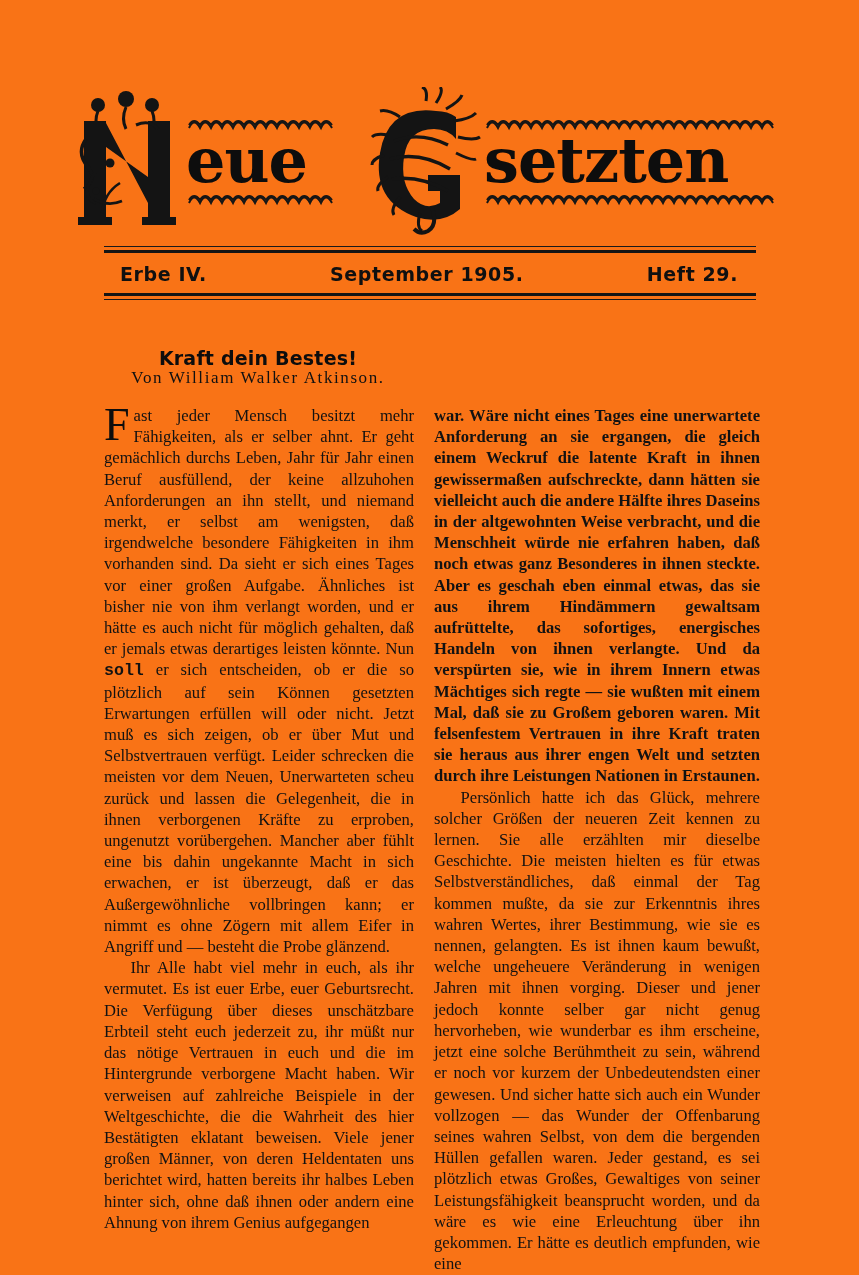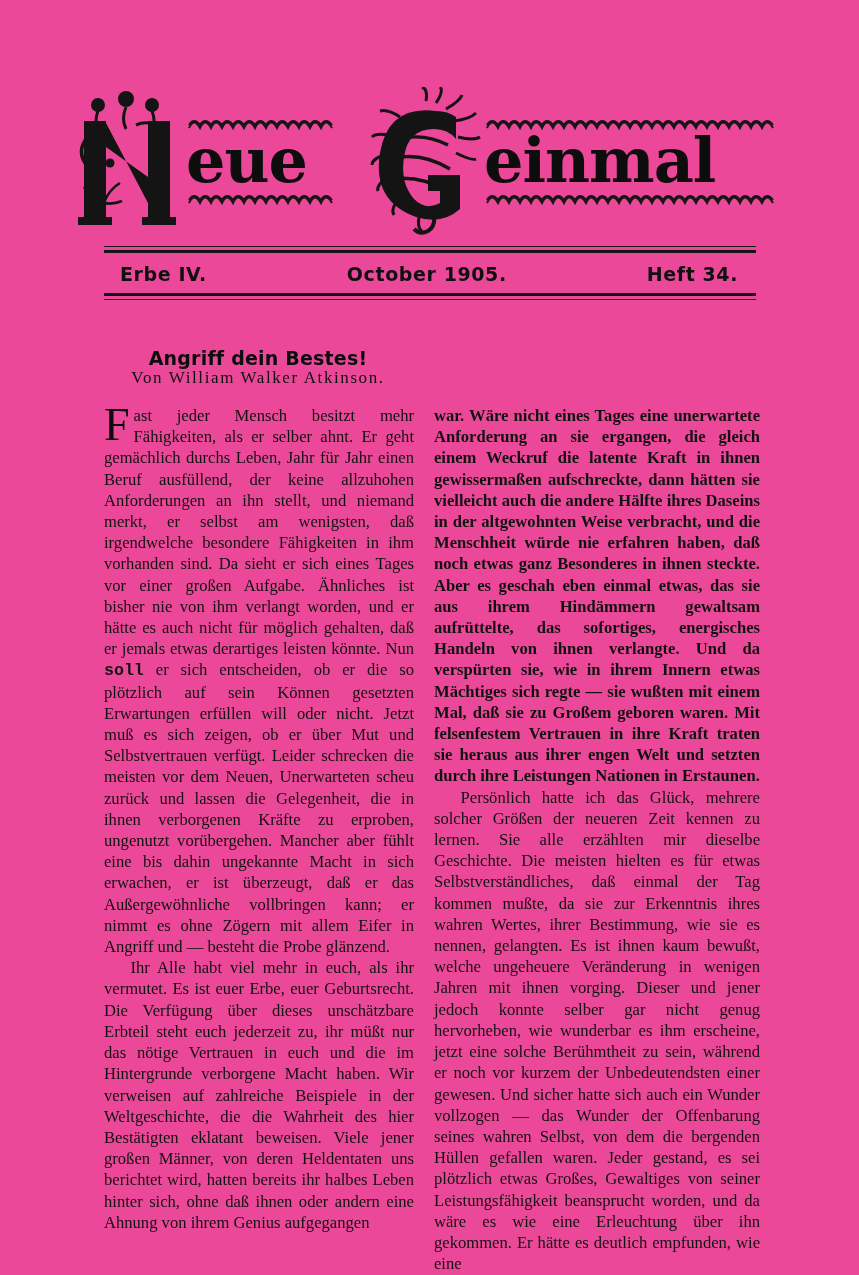--- a/index.html
+++ b/index.html
@@ -10,21 +10,21 @@
   body {
     font-family: "Liberation Serif", "DejaVu Serif", serif;
     color: #111111;
   }
 
   .page {
     position: relative;
     width: 859px;
     height: 1275px;
     margin: 0 auto;
-    background: #ec4899;
+    background: #f97316;
     overflow: hidden;
   }
 
   
   .masthead {
     position: absolute;
     left: 96px;
     top: 86px;
     width: 668px;
     height: 150px;
@@ -257,50 +257,50 @@
             </g>
           </g>
         </svg>
         <div class="mast-rest">
           <svg class="knot-band" width="300" height="15" viewBox="0 0 300 15">
             <g fill="none" stroke="#161616" stroke-width="2">
               <path d="M3 12 q5 -11 11 0 q5 -11 11 0 q5 -11 11 0 q5 -11 11 0 q5 -11 11 0 q5 -11 11 0 q5 -11 11 0 q5 -11 11 0 q5 -11 11 0 q5 -11 11 0 q5 -11 11 0 q5 -11 11 0 q5 -11 11 0 q5 -11 11 0 q5 -11 11 0 q5 -11 11 0 q5 -11 11 0 q5 -11 11 0 q5 -11 11 0 q5 -11 11 0 q5 -11 11 0 q5 -11 11 0 q5 -11 11 0 q5 -11 11 0 q5 -11 11 0 q5 -11 11 0"></path>
               <path d="M3 9 q5 -8 11 0 q5 -8 11 0 q5 -8 11 0 q5 -8 11 0 q5 -8 11 0 q5 -8 11 0 q5 -8 11 0 q5 -8 11 0 q5 -8 11 0 q5 -8 11 0 q5 -8 11 0 q5 -8 11 0 q5 -8 11 0 q5 -8 11 0 q5 -8 11 0 q5 -8 11 0 q5 -8 11 0 q5 -8 11 0 q5 -8 11 0 q5 -8 11 0 q5 -8 11 0 q5 -8 11 0 q5 -8 11 0 q5 -8 11 0 q5 -8 11 0 q5 -8 11 0"></path>
             </g>
           </svg>
-          <div class="mast-letters">einmal</div>
+          <div class="mast-letters">setzten</div>
           <svg class="knot-band" width="300" height="15" viewBox="0 0 300 15">
             <g fill="none" stroke="#161616" stroke-width="2">
               <path d="M3 12 q5 -11 11 0 q5 -11 11 0 q5 -11 11 0 q5 -11 11 0 q5 -11 11 0 q5 -11 11 0 q5 -11 11 0 q5 -11 11 0 q5 -11 11 0 q5 -11 11 0 q5 -11 11 0 q5 -11 11 0 q5 -11 11 0 q5 -11 11 0 q5 -11 11 0 q5 -11 11 0 q5 -11 11 0 q5 -11 11 0 q5 -11 11 0 q5 -11 11 0 q5 -11 11 0 q5 -11 11 0 q5 -11 11 0 q5 -11 11 0 q5 -11 11 0 q5 -11 11 0"></path>
               <path d="M3 9 q5 -8 11 0 q5 -8 11 0 q5 -8 11 0 q5 -8 11 0 q5 -8 11 0 q5 -8 11 0 q5 -8 11 0 q5 -8 11 0 q5 -8 11 0 q5 -8 11 0 q5 -8 11 0 q5 -8 11 0 q5 -8 11 0 q5 -8 11 0 q5 -8 11 0 q5 -8 11 0 q5 -8 11 0 q5 -8 11 0 q5 -8 11 0 q5 -8 11 0 q5 -8 11 0 q5 -8 11 0 q5 -8 11 0 q5 -8 11 0 q5 -8 11 0 q5 -8 11 0"></path>
             </g>
           </svg>
         </div>
       </div>
 
     </div>
   </div>
 
   <div class="rule-group-top">
     <div class="rule-thin"></div>
     <div class="rule-thick"></div>
   </div>
 
   <div class="issue-line">
     <div class="issue-band">Erbe IV.</div>
-    <div class="issue-date">October 1905.</div>
-    <div class="issue-heft">Heft 34.</div>
+    <div class="issue-date">September 1905.</div>
+    <div class="issue-heft">Heft 29.</div>
   </div>
 
   <div class="rule-group-bottom">
     <div class="rule-thick-top"></div>
     <div class="rule-thin-lower"></div>
   </div>
 
-  <div class="article-title">Angriff dein Bestes!</div>
+  <div class="article-title">Kraft dein Bestes!</div>
   <div class="article-byline">Von William Walker Atkinson.</div>
 
   <div class="columns">
 
     <div class="col col-left">
       <p class="dropcap-para"><span class="dropcap">F</span><span>ast jeder Mensch besitzt mehr Fähigkeiten, als er selber ahnt. Er geht gemächlich durchs Leben, Jahr für Jahr einen Beruf ausfüllend, der keine allzuhohen Anforderungen an ihn stellt, und niemand merkt, er selbst am wenigsten, daß irgendwelche besondere Fähigkeiten in ihm vorhanden sind. Da sieht er sich eines Tages vor einer großen Aufgabe. Ähnliches ist bisher nie von ihm verlangt worden, und er hätte es auch nicht für möglich gehalten, daß er jemals etwas derartiges leisten könnte. Nun </span><span class="emph">soll</span><span> er sich entscheiden, ob er die so plötzlich auf sein Können gesetzten Erwartungen erfüllen will oder nicht. Jetzt muß es sich zeigen, ob er über Mut und Selbstvertrauen verfügt. Leider schrecken die meisten vor dem Neuen, Unerwarteten scheu zurück und lassen die Gelegenheit, die in ihnen verborgenen Kräfte zu erproben, ungenutzt vorübergehen. Mancher aber fühlt eine bis dahin ungekannte Macht in sich erwachen, er ist überzeugt, daß er das Außergewöhnliche vollbringen kann; er nimmt es ohne Zögern mit allem Eifer in Angriff und — besteht die Probe glänzend.</span></p>
 
       <p>Ihr Alle habt viel mehr in euch, als ihr vermutet. Es ist euer Erbe, euer Geburtsrecht. Die Verfügung über dieses unschätzbare Erbteil steht euch jederzeit zu, ihr müßt nur das nötige Vertrauen in euch und die im Hintergrunde verborgene Macht haben. Wir verweisen auf zahlreiche Beispiele in der Weltgeschichte, die die Wahrheit des hier Bestätigten eklatant beweisen. Viele jener großen Männer, von deren Heldentaten uns berichtet wird, hatten bereits ihr halbes Leben hinter sich, ohne daß ihnen oder andern eine Ahnung von ihrem Genius aufgegangen</p>
     </div>
 

